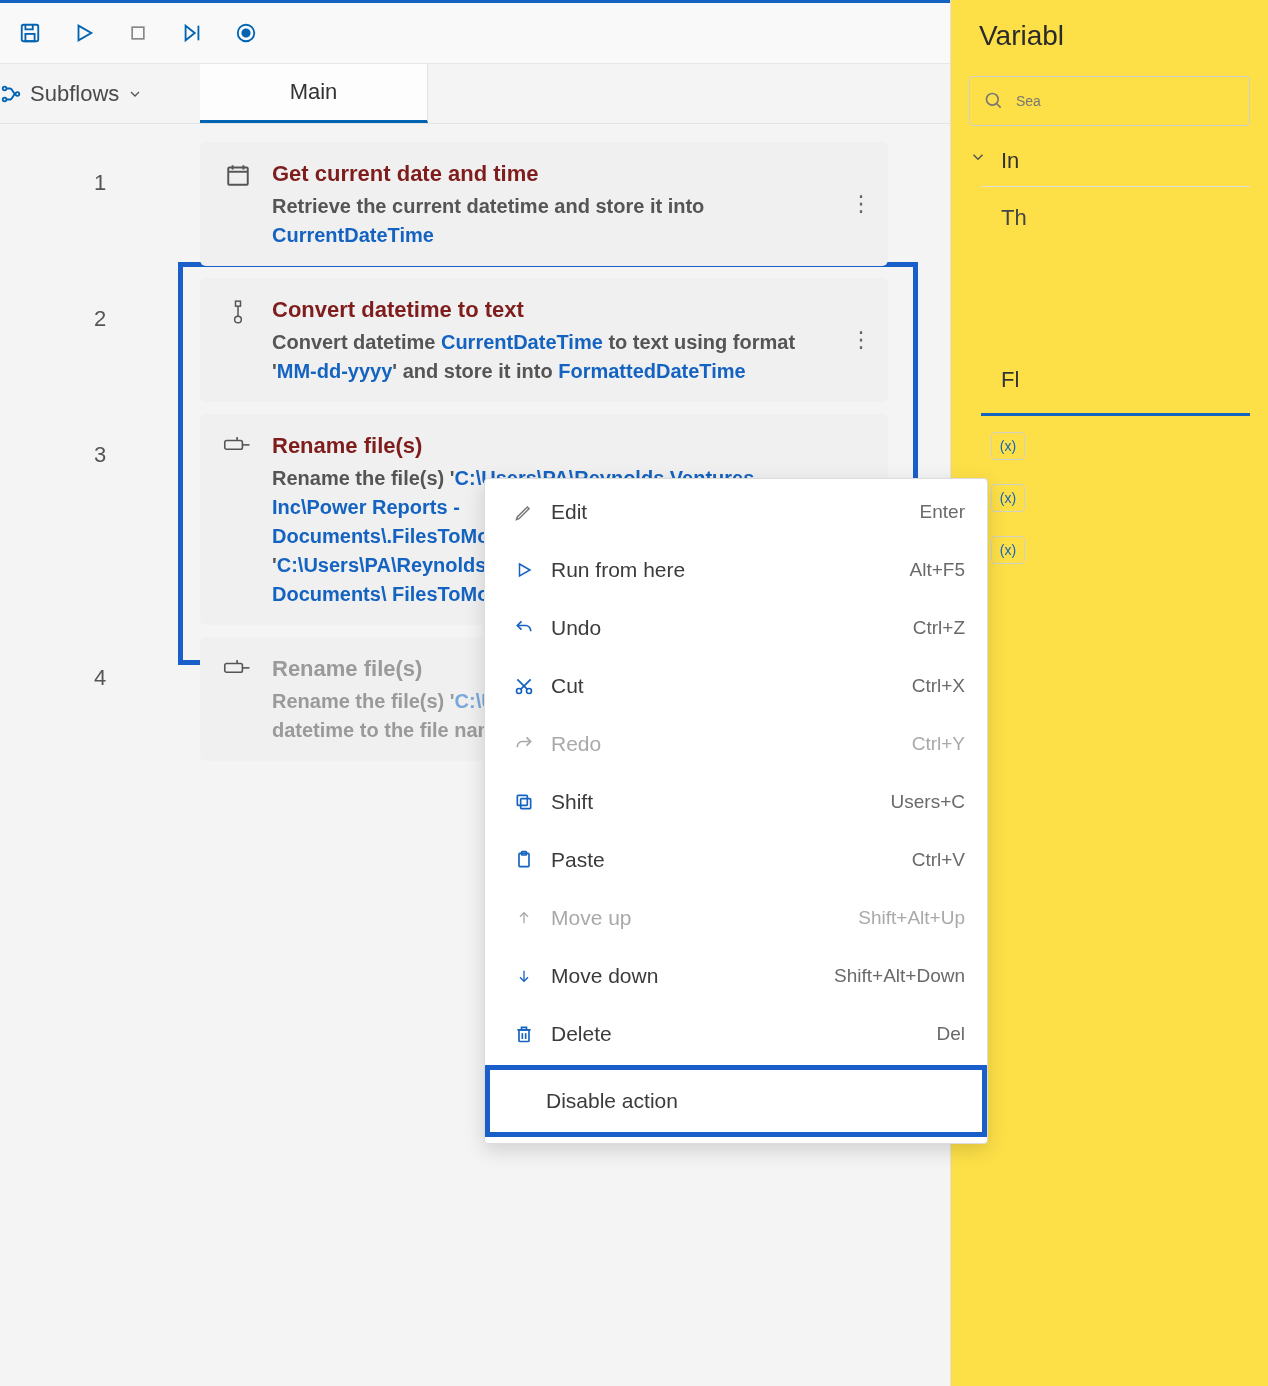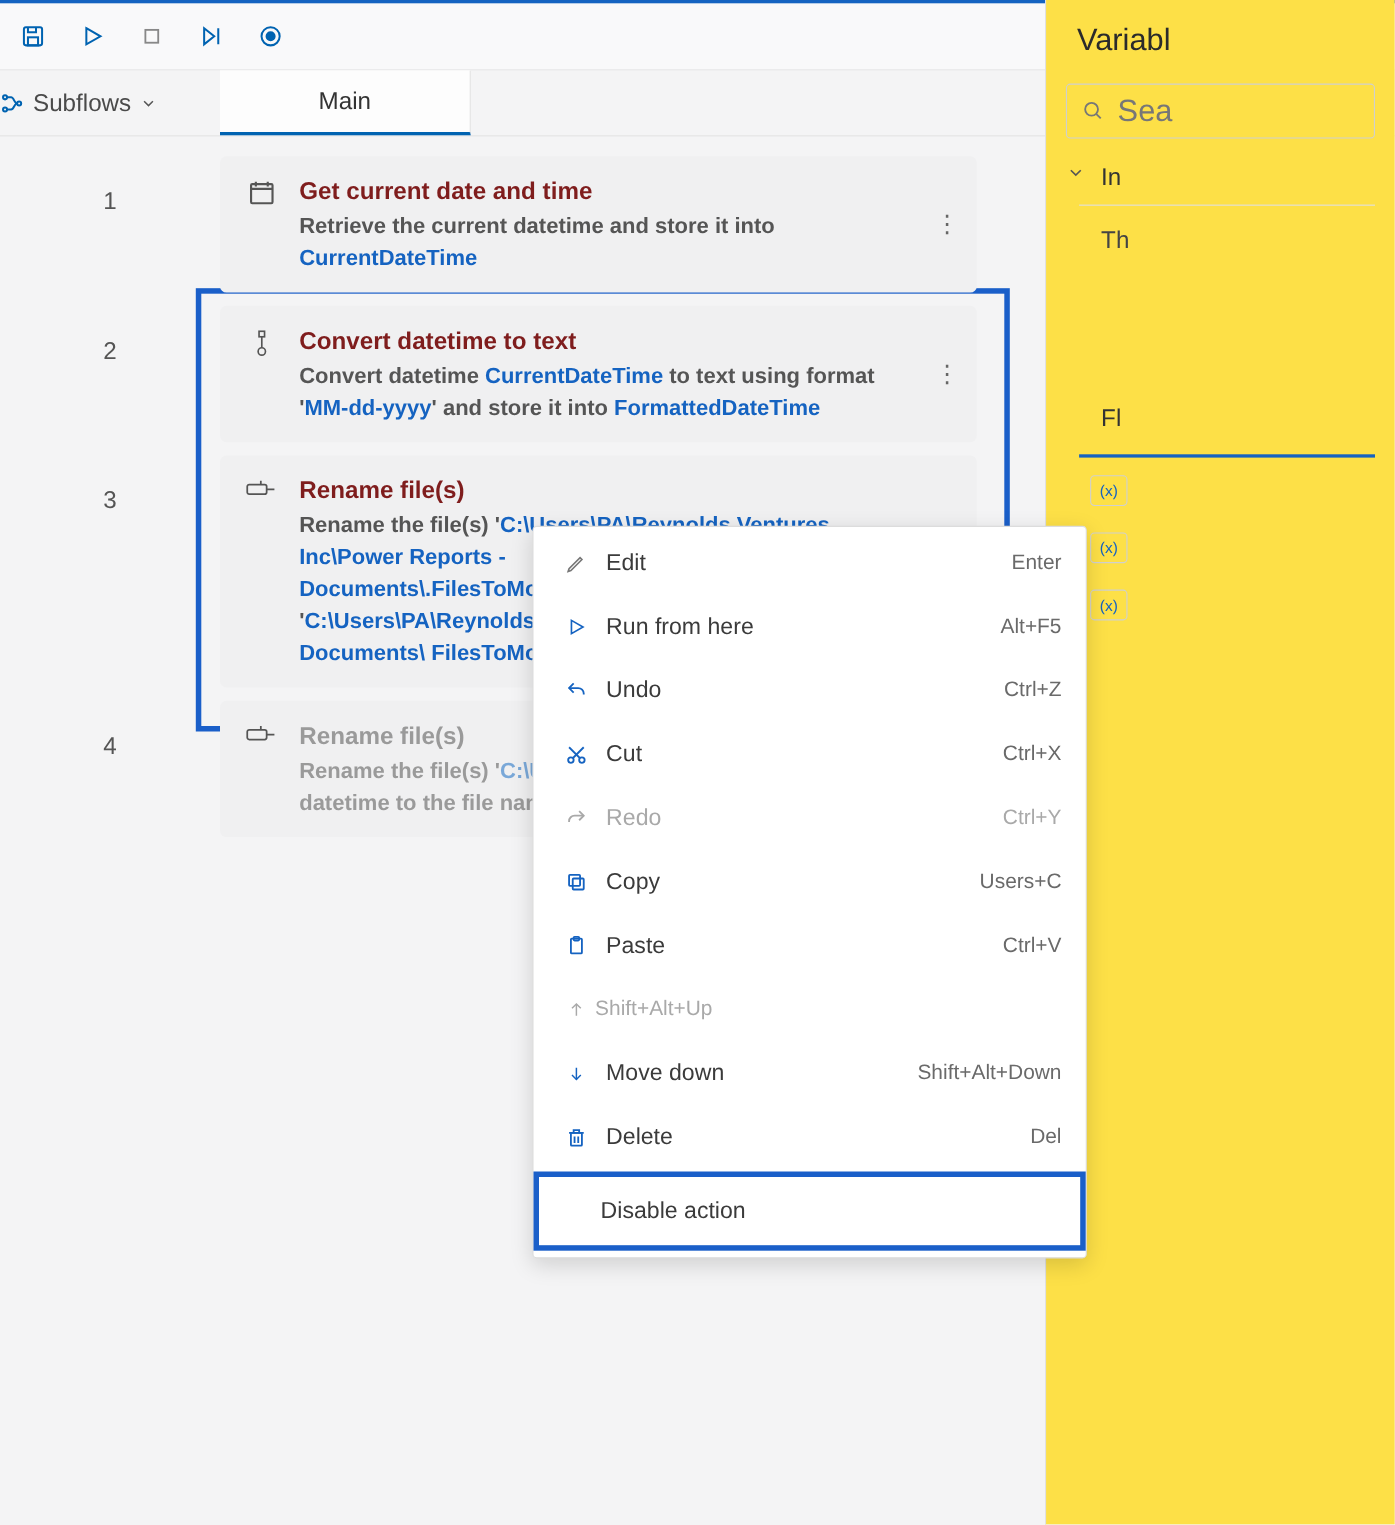--- a/index.html
+++ b/index.html
@@ -126,21 +126,21 @@
     background:#fde047;
   }
   .rp-title { font-size:28px; padding:20px 0 0 28px; color:#2b2b2b; }
   .rp-search {
     margin:24px 18px 0 18px;
     height:50px;
     border:1px solid #cfcfcf;
     border-radius:4px;
     display:flex; align-items:center;
     padding:0 14px; gap:12px;
-    color:#777; font-size:28px;
+    color:#777; font-size:14px;
   }
   .rp-row { display:flex; align-items:flex-start; padding:22px 18px 12px 18px; font-size:22px; color:#333; gap:14px;}
   .rp-sub { padding:18px 0 10px 50px; font-size:22px; color:#444; }
   .rp-divider { border-bottom:3px solid #1563c1; margin:8px 18px 0 30px; }
   .rp-tag {
     margin:16px 0 24px 40px;
     width:34px; height:28px;
     border:1px solid #d0d0d0;
     border-radius:4px;
     display:flex;align-items:center;justify-content:center;
@@ -398,40 +398,41 @@
       <span class="ci-label">Redo</span>
       <span class="ci-sc">Ctrl+Y</span>
     </div>
     <div class="ctx-item">
       <span class="ci-ic">
         <svg width="20" height="20" viewBox="0 0 24 24" fill="none" stroke="currentColor" stroke-width="2">
           <rect x="8" y="8" width="12" height="12" rx="1"></rect>
           <rect x="4" y="4" width="12" height="12" rx="1"></rect>
         </svg>
       </span>
-      <span class="ci-label">Copy</span>
+      <span class="ci-label">Shift</span>
       <span class="ci-sc">Users+C</span>
     </div>
     <div class="ctx-item">
       <span class="ci-ic">
         <svg width="20" height="20" viewBox="0 0 24 24" fill="none" stroke="currentColor" stroke-width="2">
           <rect x="6" y="4" width="12" height="16" rx="1"></rect>
           <rect x="9" y="2" width="6" height="4" rx="1"></rect>
         </svg>
       </span>
       <span class="ci-label">Paste</span>
       <span class="ci-sc">Ctrl+V</span>
     </div>
     <div class="ctx-item dis">
       <span class="ci-ic">
         <svg width="16" height="20" viewBox="0 0 24 24" fill="none" stroke="currentColor" stroke-width="2">
           <line x1="12" y1="20" x2="12" y2="4"></line>
           <polyline points="6,10 12,4 18,10"></polyline>
         </svg>
       </span>
+      <span class="ci-label">Move up</span>
       <span class="ci-sc">Shift+Alt+Up</span>
     </div>
     <div class="ctx-item">
       <span class="ci-ic">
         <svg width="16" height="20" viewBox="0 0 24 24" fill="none" stroke="currentColor" stroke-width="2">
           <line x1="12" y1="4" x2="12" y2="20"></line>
           <polyline points="6,14 12,20 18,14"></polyline>
         </svg>
       </span>
       <span class="ci-label">Move down</span>

